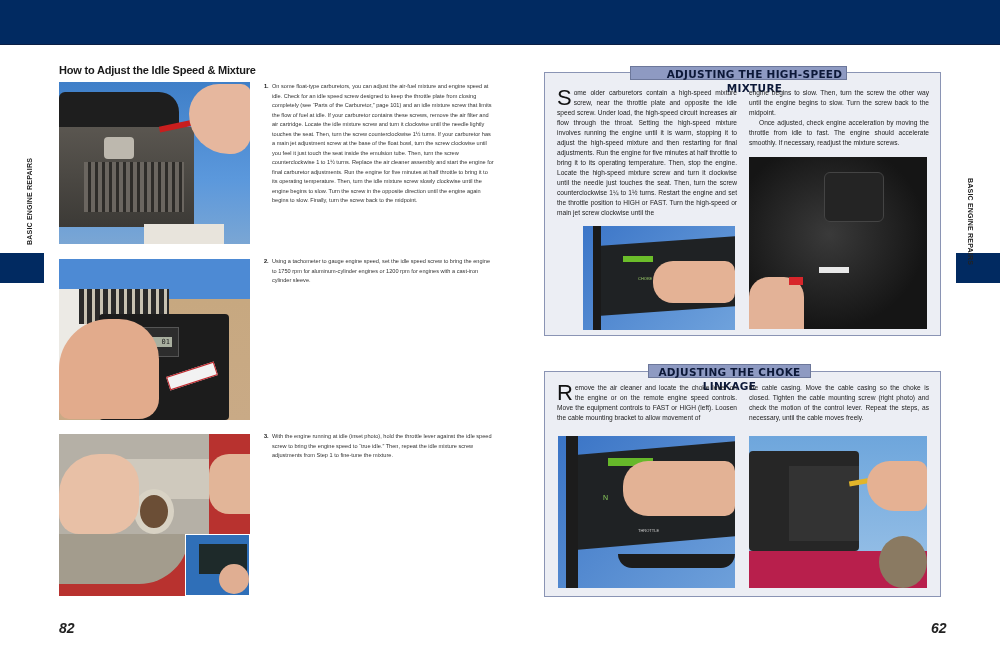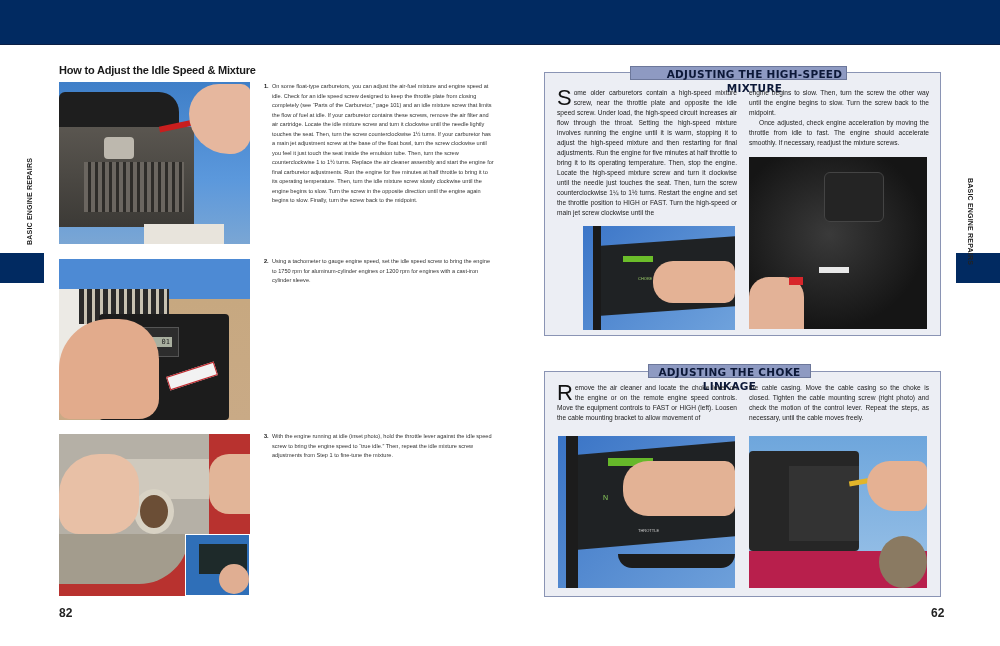--- a/index.html
+++ b/index.html
@@ -25,21 +25,21 @@
   .step .num { font-weight: bold; color: #111; position: absolute; left: 0; top: 0; }
   .step .txt { display: block; padding-left: 8px; }
 
   .sidebar-box { position: absolute; background: #eceef4; border: 1.5px solid #8a94b4; }
   .box-head { position: absolute; background: #8e9ac2; color: #0c1838; font-weight: 900; font-size: 10.5px; letter-spacing: 0.3px; text-align: center; line-height: 14px; height: 14px; border: 1px solid #6c779a; font-family: "DejaVu Sans", sans-serif; }
   .box-cols { position: absolute; display: flex; gap: 12px; font-size: 6.6px; line-height: 10px; color: #222; text-align: justify; }
   .box-cols .col { flex: 1; }
   .dropcap { float: left; font-size: 22px; line-height: 17px; margin-right: 2px; margin-top: 1px; color: #111; }
   .indent { display: block; text-indent: 10px; }
 
-  .page-num { position: absolute; top: 606px; font-size: 12px; font-weight: bold; color: #222; }
+  .page-num { position: absolute; top: 620px; font-size: 14px; font-weight: bold; color: #222; font-style: italic; }
 </style>
 </head>
 <body>
 
 <div class="top-band"></div>
 
 <div class="side-tab left"></div>
 <div class="side-tab right"></div>
 <div class="side-label left">BASIC ENGINE REPAIRS</div>
 <div class="side-label right">BASIC ENGINE REPAIRS</div>

